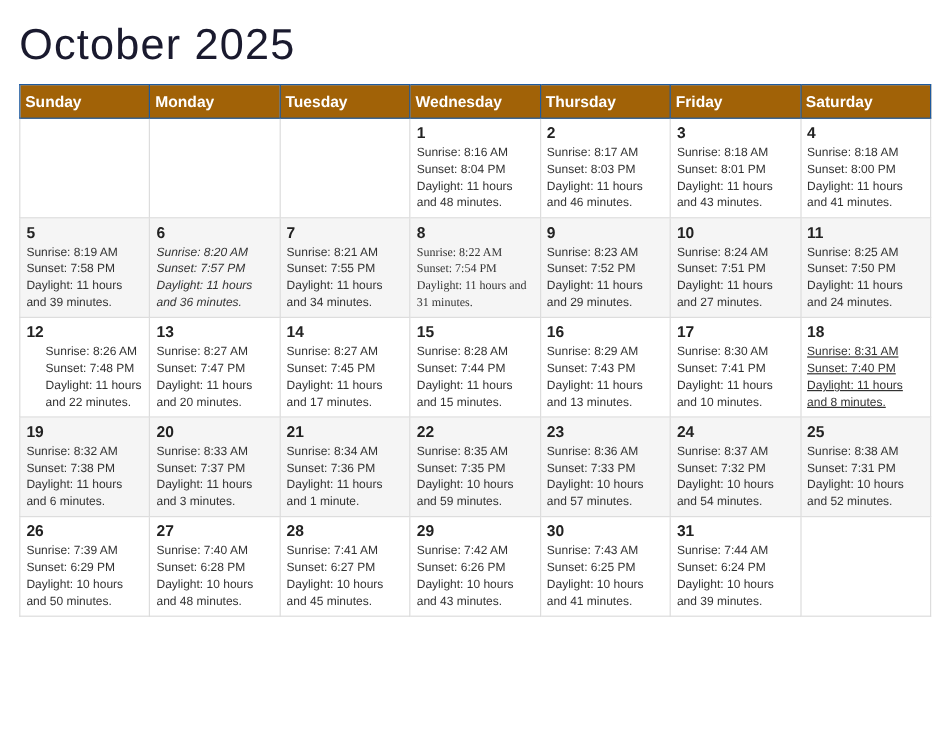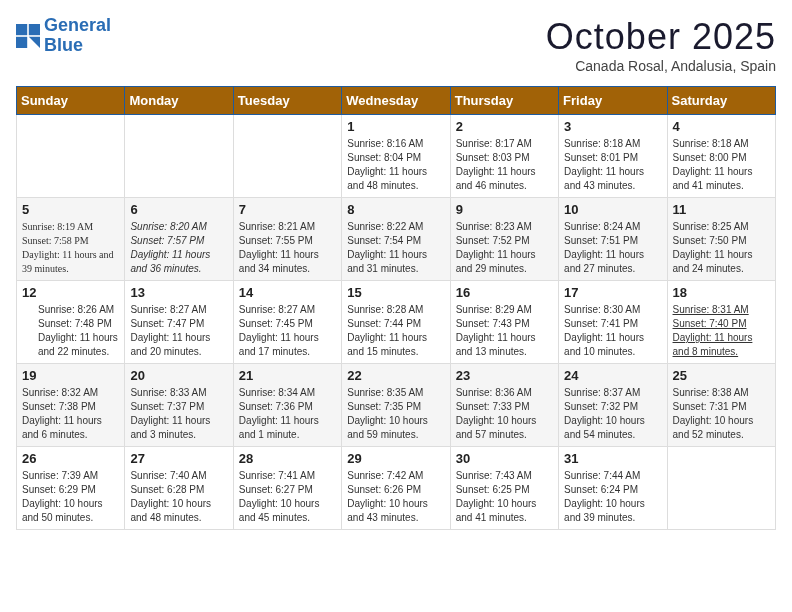--- a/index.html
+++ b/index.html
@@ -84,35 +84,22 @@
       line-height: 1.4;
     }
     .empty-cell {
       background: #f9f9f9;
     }
   </style>
 </head>
 <body>
 
 <div class="header">
-  <div class="logo">
-    <svg class="logo-icon" viewBox="0 0 30 30">
-      <rect x="0" y="0" width="14" height="14" fill="#2a6db5"></rect>
-      <rect x="16" y="0" width="14" height="14" fill="#2a6db5"></rect>
-      <rect x="0" y="16" width="14" height="14" fill="#2a6db5"></rect>
-      <polygon points="16,16 30,16 30,30" fill="#2a6db5"></polygon>
-    </svg>
-    <div class="logo-text">
-      <span>General</span><br>
-      <span style="color:#2a6db5;">Blue</span>
-    </div>
-  </div>
   <div class="title-block">
     <div class="month-title">October 2025</div>
-    <div class="subtitle">Canada Rosal, Andalusia, Spain</div>
   </div>
 </div>
 
 <table class="calendar">
   <thead>
     <tr>
     <th>Sunday</th>
         <th>Monday</th>
         <th>Tuesday</th>
         <th>Wednesday</th>
@@ -147,39 +134,39 @@
         <td>
           <div class="day-number">4</div>
           <div class="day-info" style="white-space: pre-line;">Sunrise: 8:18 AM
 Sunset: 8:00 PM
 Daylight: 11 hours and 41 minutes.</div>
         </td>
       </tr>
       <tr>
         <td>
           <div class="day-number">5</div>
-          <div class="day-info" style="white-space: pre-line; font-family: Liberation Serif, serif;">Sunrise: 8:19 AM
+          <div class="day-info" style="white-space: pre-line;">Sunrise: 8:19 AM
 Sunset: 7:58 PM
 Daylight: 11 hours and 39 minutes.</div>
         </td>
         <td>
           <div class="day-number">6</div>
           <div class="day-info" style="white-space: pre-line; font-style: italic;">Sunrise: 8:20 AM
 Sunset: 7:57 PM
 Daylight: 11 hours and 36 minutes.</div>
         </td>
         <td>
           <div class="day-number">7</div>
           <div class="day-info" style="white-space: pre-line;">Sunrise: 8:21 AM
 Sunset: 7:55 PM
 Daylight: 11 hours and 34 minutes.</div>
         </td>
         <td>
           <div class="day-number">8</div>
-          <div class="day-info" style="white-space: pre-line;">Sunrise: 8:22 AM
+          <div class="day-info" style="white-space: pre-line; font-family: Liberation Serif, serif;">Sunrise: 8:22 AM
 Sunset: 7:54 PM
 Daylight: 11 hours and 31 minutes.</div>
         </td>
         <td>
           <div class="day-number">9</div>
           <div class="day-info" style="white-space: pre-line;">Sunrise: 8:23 AM
 Sunset: 7:52 PM
 Daylight: 11 hours and 29 minutes.</div>
         </td>
         <td>

